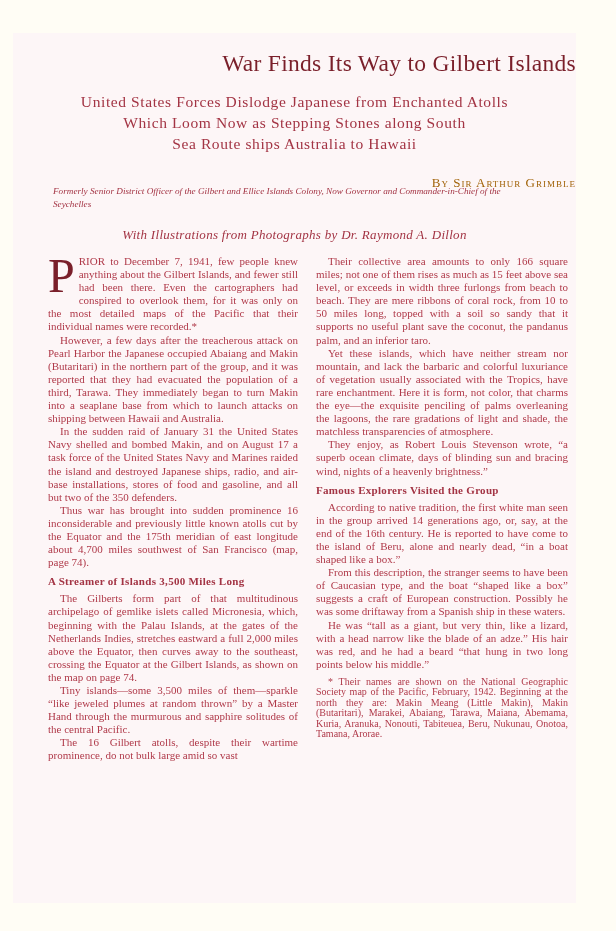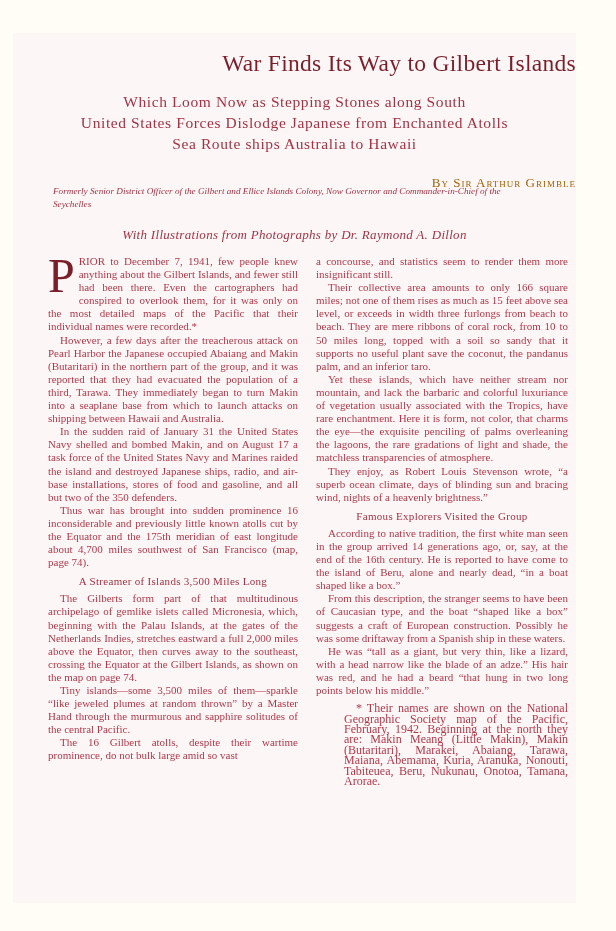--- a/index.html
+++ b/index.html
@@ -71,69 +71,66 @@
   .dropcap {
     float: left;
     font-size: 48px;
     line-height: 38px;
     color: #7a1f2a;
     margin: 2px 4px 0 0;
   }
   .col h3 {
     margin: 6px 0 4px 0;
     font-size: 11px;
-    font-weight: normal;
-    text-align: center;
+    font-weight: bold;
     color: #a33444;
     letter-spacing: 0.3px;
   }
   .footnote {
     margin-top: 6px;
-    font-size: 12px;
+    font-size: 10px;
     line-height: 10.4px;
     text-align: justify;
     text-indent: 12px;
     color: #b03a4a;
-    margin-left: 28px;
   }
   .pagenum {
     position: absolute; left: 0; right: 0; top: 875px;
     text-align: center;
     font-size: 9px;
     font-weight: bold;
     color: #7a1f2a;
   }
 </style>
 </head>
 <body>
 
 <div class="page">
   <div class="title">War Finds Its Way to Gilbert Islands</div>
   <div class="subtitle">
+    <div>United States Forces Dislodge Japanese from Enchanted Atolls</div>
     <div>Which Loom Now as Stepping Stones along South</div>
-    <div>United States Forces Dislodge Japanese from Enchanted Atolls</div>
     <div>Sea Route ships Australia to Hawaii</div>
   </div>
   <div class="byline">By Sir Arthur Grimble</div>
   <div class="affil">Formerly Senior District Officer of the Gilbert and Ellice Islands Colony, Now Governor and Commander-in-Chief of the Seychelles</div>
   <div class="illus">With Illustrations from Photographs by Dr. Raymond A. Dillon</div>
 
   <div class="col left">
     <p class="first"><span class="dropcap">P</span><span>RIOR to December 7, 1941, few people knew anything about the Gilbert Islands, and fewer still had been there. Even the cartographers had conspired to overlook them, for it was only on the most detailed maps of the Pacific that their individual names were recorded.*</span></p>
     <p>However, a few days after the treacherous attack on Pearl Harbor the Japanese occupied Abaiang and Makin (Butaritari) in the northern part of the group, and it was reported that they had evacuated the population of a third, Tarawa.  They immediately began to turn Makin into a seaplane base from which to launch attacks on shipping between Hawaii and Australia.</p>
     <p>In the sudden raid of January 31 the United States Navy shelled and bombed Makin, and on August 17 a task force of the United States Navy and Marines raided the island and destroyed Japanese ships, radio, and air-base installations, stores of food and gasoline, and all but two of the 350 defenders.</p>
     <p>Thus war has brought into sudden prominence 16 inconsiderable and previously little known atolls cut by the Equator and the 175th meridian of east longitude about 4,700 miles southwest of San Francisco (map, page 74).</p>
     <h3>A Streamer of Islands 3,500 Miles Long</h3>
     <p>The Gilberts form part of that multitudinous archipelago of gemlike islets called Micronesia, which, beginning with the Palau Islands, at the gates of the Netherlands Indies, stretches eastward a full 2,000 miles above the Equator, then curves away to the southeast, crossing the Equator at the Gilbert Islands, as shown on the map on page 74.</p>
     <p>Tiny islands—some 3,500 miles of them—sparkle “like jeweled plumes at random thrown” by a Master Hand through the murmurous and sapphire solitudes of the central Pacific.</p>
     <p>The 16 Gilbert atolls, despite their wartime prominence, do not bulk large amid so vast</p>
   </div>
 
   <div class="col right">
-    <p class="first">a concourse, and statistics seem to render them more insignificant still.</p>
     <p>Their collective area amounts to only 166 square miles; not one of them rises as much as 15 feet above sea level, or exceeds in width three furlongs from beach to beach.  They are mere ribbons of coral rock, from 10 to 50 miles long, topped with a soil so sandy that it supports no useful plant save the coconut, the pandanus palm, and an inferior taro.</p>
     <p>Yet these islands, which have neither stream nor mountain, and lack the barbaric and colorful luxuriance of vegetation usually associated with the Tropics, have rare enchantment.  Here it is form, not color, that charms the eye—the exquisite penciling of palms overleaning the lagoons, the rare gradations of light and shade, the matchless transparencies of atmosphere.</p>
     <p>They enjoy, as Robert Louis Stevenson wrote, “a superb ocean climate, days of blinding sun and bracing wind, nights of a heavenly brightness.”</p>
     <h3>Famous Explorers Visited the Group</h3>
     <p>According to native tradition, the first white man seen in the group arrived 14 generations ago, or, say, at the end of the 16th century.  He is reported to have come to the island of Beru, alone and nearly dead, “in a boat shaped like a box.”</p>
     <p>From this description, the stranger seems to have been of Caucasian type, and the boat “shaped like a box” suggests a craft of European construction.  Possibly he was some driftaway from a Spanish ship in these waters.</p>
     <p>He was “tall as a giant, but very thin, like a lizard, with a head narrow like the blade of an adze.”  His hair was red, and he had a beard “that hung in two long points below his middle.”</p>
     <div class="footnote">* Their names are shown on the National Geographic Society map of the Pacific, February, 1942. Beginning at the north they are: Makin Meang (Little Makin), Makin (Butaritari), Marakei, Abaiang, Tarawa, Maiana, Abemama, Kuria, Aranuka, Nonouti, Tabiteuea, Beru, Nukunau, Onotoa, Tamana, Arorae.</div>
   </div>
 

